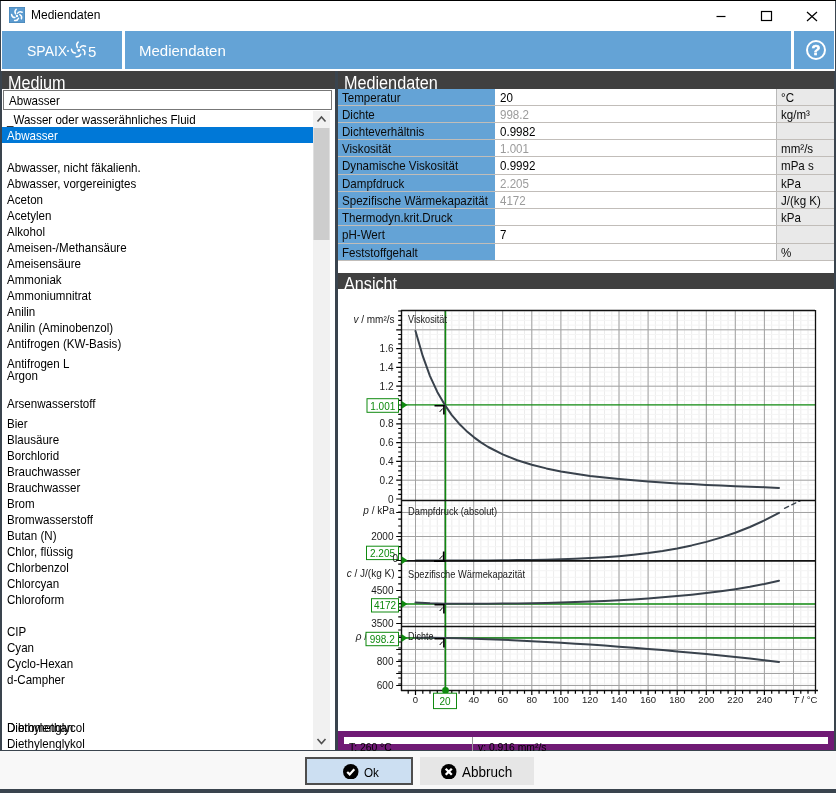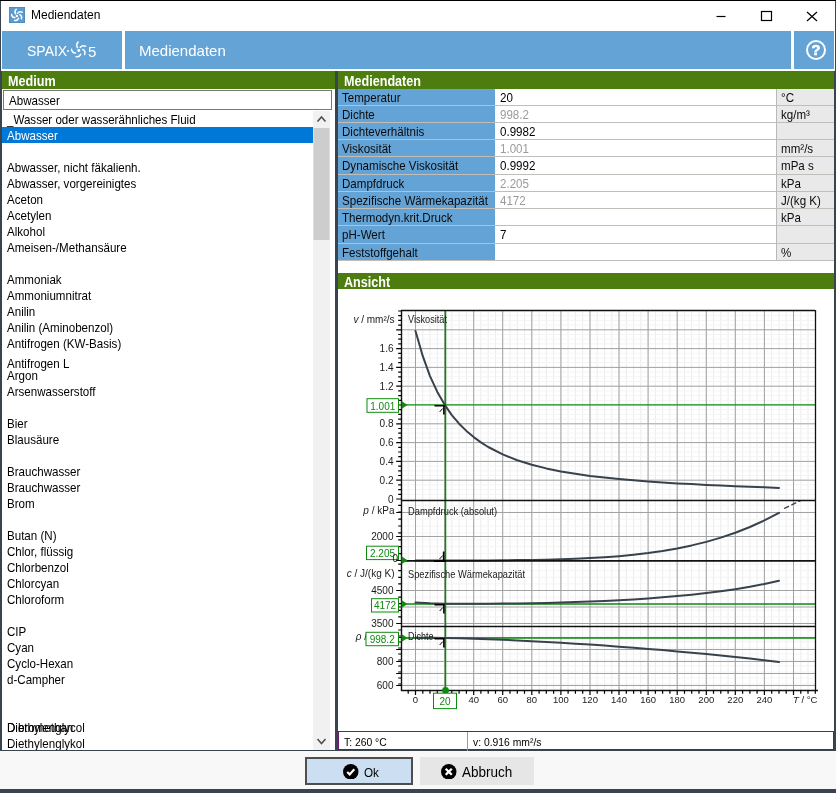--- a/index.html
+++ b/index.html
@@ -1,21 +1,21 @@
 <!DOCTYPE html>
 <html><head><meta charset="utf-8"><title>Mediendaten</title>
 <style>
 *{margin:0;padding:0;box-sizing:border-box}
 html,body{width:836px;height:793px;overflow:hidden}
 body{font-family:"Liberation Sans",sans-serif;background:#3a444e;position:relative}
 .abs{position:absolute}
 .titlebar{left:1px;top:1px;width:834px;height:30px;background:#fff}
 .title{left:31px;top:8px;font-size:12px;color:#000}
 .hblock{top:31px;height:37.5px;background:#64a3d6}
-.phdr{background:#4d7c0f;color:#fff;font-size:14px;font-weight:bold;padding:1.5px 0 0 6px;height:17.5px}
+.phdr{background:#404040;color:#fff;font-size:18px;font-weight:normal;padding:1.5px 0 0 6px;height:17.5px}
 .lrow{position:absolute;left:0;width:311px;height:16px;font-size:13px;color:#000;
  padding:1px 0 0 5px;white-space:nowrap;overflow:hidden}
 .tx{display:inline-block;transform:scaleX(.89);transform-origin:0 50%;white-space:nowrap}
 .tx2{display:inline-block;transform:scaleX(.9);transform-origin:0 50%;white-space:nowrap}
 .sel{background:#0078d7;color:#fff}
 .trow{position:absolute;left:0;width:496px;height:17.23px;font-size:13px;border-bottom:1px solid #c1bdb9}
 .tl{position:absolute;left:0;top:0;width:156.5px;height:16.23px;background:#64a3d6;
  color:#0b0b0b;padding:1px 0 0 4px;white-space:nowrap}
 .tv{position:absolute;left:158px;top:0;width:279.5px;height:16.23px;background:#fff;
  color:#000;padding:1px 0 0 4px}
@@ -70,33 +70,36 @@
 <div style="position:absolute;left:1px;top:19px;width:329px;height:20px;border:1px solid #777;background:#fff;font-size:13px;padding:2px 0 0 5px"><span class="tx">Abwasser</span></div>
 <div style="position:absolute;left:0;top:39.5px;width:331px;height:639.5px;background:#fff;overflow:hidden">
 <div class="lrow" style="top:0.0px"><span class="tx">_Wasser oder wasserähnliches Fluid</span></div>
 <div class="lrow sel" style="top:16.0px"><span class="tx">Abwasser</span></div>
 <div class="lrow" style="top:48.0px"><span class="tx">Abwasser, nicht fäkalienh.</span></div>
 <div class="lrow" style="top:64.0px"><span class="tx">Abwasser, vorgereinigtes</span></div>
 <div class="lrow" style="top:80.0px"><span class="tx">Aceton</span></div>
 <div class="lrow" style="top:96.0px"><span class="tx">Acetylen</span></div>
 <div class="lrow" style="top:112.0px"><span class="tx">Alkohol</span></div>
 <div class="lrow" style="top:128.0px"><span class="tx">Ameisen-/Methansäure</span></div>
+<div class="lrow" style="top:144.0px"><span class="tx">Ameisensäure</span></div>
 <div class="lrow" style="top:160.0px"><span class="tx">Ammoniak</span></div>
 <div class="lrow" style="top:176.0px"><span class="tx">Ammoniumnitrat</span></div>
 <div class="lrow" style="top:192.0px"><span class="tx">Anilin</span></div>
 <div class="lrow" style="top:208.0px"><span class="tx">Anilin (Aminobenzol)</span></div>
 <div class="lrow" style="top:224.0px"><span class="tx">Antifrogen (KW-Basis)</span></div>
 <div class="lrow" style="top:244px"><span class="tx">Antifrogen L</span></div>
 <div class="lrow" style="top:256.0px"><span class="tx">Argon</span></div>
-<div class="lrow" style="top:272.0px"><span class="tx">Arsenwasserstoff</span></div>
+<div class="lrow" style="top:284px"><span class="tx">Arsenwasserstoff</span></div>
 <div class="lrow" style="top:304.0px"><span class="tx">Bier</span></div>
 <div class="lrow" style="top:320.0px"><span class="tx">Blausäure</span></div>
+<div class="lrow" style="top:336.0px"><span class="tx">Borchlorid</span></div>
 <div class="lrow" style="top:352.0px"><span class="tx">Brauchwasser</span></div>
 <div class="lrow" style="top:368.0px"><span class="tx">Brauchwasser</span></div>
 <div class="lrow" style="top:384.0px"><span class="tx">Brom</span></div>
+<div class="lrow" style="top:400.0px"><span class="tx">Bromwasserstoff</span></div>
 <div class="lrow" style="top:416.0px"><span class="tx">Butan (N)</span></div>
 <div class="lrow" style="top:432.0px"><span class="tx">Chlor, flüssig</span></div>
 <div class="lrow" style="top:448.0px"><span class="tx">Chlorbenzol</span></div>
 <div class="lrow" style="top:464.0px"><span class="tx">Chlorcyan</span></div>
 <div class="lrow" style="top:480.0px"><span class="tx">Chloroform</span></div>
 <div class="lrow" style="top:512.0px"><span class="tx">CIP</span></div>
 <div class="lrow" style="top:528.0px"><span class="tx">Cyan</span></div>
 <div class="lrow" style="top:544.0px"><span class="tx">Cyclo-Hexan</span></div>
 <div class="lrow" style="top:560.0px"><span class="tx">d-Campher</span></div>
 <div class="lrow" style="top:608px"><span class="tx">Dibromethan</span></div>
@@ -158,21 +161,21 @@
         <div class="tv"><span class="tx">7</span></div>
         <div class="tu"><span class="tx"></span></div>
       </div>
 <div class="trow" style="top:155.1px">
         <div class="tl"><span class="tx">Feststoffgehalt</span></div>
         <div class="tv"><span class="tx"></span></div>
         <div class="tu"><span class="tx">%</span></div>
       </div>
 </div>
 <div class="phdr" style="position:absolute;left:0;top:201.5px;width:496px;height:16.5px"><span class="tx2">Ansicht</span></div>
-<div style="position:absolute;left:0;top:659.5px;width:496px;height:19.5px;background:#fff;border:1px solid #701a75;font-size:11.5px">
+<div style="position:absolute;left:0;top:659.5px;width:496px;height:19.5px;background:#fff;border:6px solid #701a75;font-size:11.5px">
 <div style="position:absolute;left:5px;top:4px"><span class="tx2">T: 260 °C</span></div>
 <div style="position:absolute;left:128px;top:0;width:1px;height:19px;background:#9b9b9b"></div>
 <div style="position:absolute;left:134px;top:4px"><span class="tx2">v: 0.916 mm²/s</span></div>
 </div>
 </div>
 <svg width="496" height="441" viewBox="0 0 496 441" font-family="Liberation Sans, sans-serif" style="position:absolute;left:338px;top:289px">
     <rect x="0" y="0" width="496" height="441" fill="#fff"></rect>
     <path d="M70.2 21V401M77.5 21V401M84.8 21V401M92.0 21V401M99.3 21V401M106.6 21V401M113.8 21V401M121.1 21V401M128.4 21V401M135.7 21V401M142.9 21V401M150.2 21V401M157.5 21V401M164.7 21V401M172.0 21V401M179.3 21V401M186.5 21V401M193.8 21V401M201.1 21V401M208.3 21V401M215.6 21V401M222.9 21V401M230.1 21V401M237.4 21V401M244.7 21V401M252.0 21V401M259.2 21V401M266.5 21V401M273.8 21V401M281.0 21V401M288.3 21V401M295.6 21V401M302.8 21V401M310.1 21V401M317.4 21V401M324.6 21V401M331.9 21V401M339.2 21V401M346.5 21V401M353.7 21V401M361.0 21V401M368.3 21V401M375.5 21V401M382.8 21V401M390.1 21V401M397.3 21V401M404.6 21V401M411.9 21V401M419.1 21V401M426.4 21V401M433.7 21V401M441.0 21V401M448.2 21V401M455.5 21V401M462.8 21V401M470.0 21V401" stroke="#ececec" stroke-width="1" fill="none"></path>
     <path d="M63 210H477M63 205.3H477M63 200.6H477M63 195.9H477M63 191.2H477M63 186.5H477M63 181.8H477M63 177.1H477M63 172.4H477M63 167.7H477M63 163.0H477M63 158.3H477M63 153.6H477M63 148.9H477M63 144.2H477M63 139.5H477M63 134.8H477M63 130.1H477M63 125.4H477M63 120.7H477M63 116.0H477M63 111.3H477M63 106.6H477M63 101.9H477M63 97.2H477M63 92.5H477M63 87.8H477M63 83.1H477M63 78.4H477M63 73.7H477M63 69.0H477M63 64.3H477M63 59.6H477M63 54.9H477M63 50.2H477M63 45.5H477M63 40.8H477M63 36.1H477M63 31.4H477M63 26.7H477M63 22.0H477" stroke="#f4f4f4" stroke-width="1" fill="none"></path>
     <path d="M63 264.6H477M63 257.7H477M63 250.8H477M63 243.9H477M63 237.0H477M63 230.1H477M63 223.2H477M63 216.3H477" stroke="#f4f4f4" stroke-width="1" fill="none"></path>

